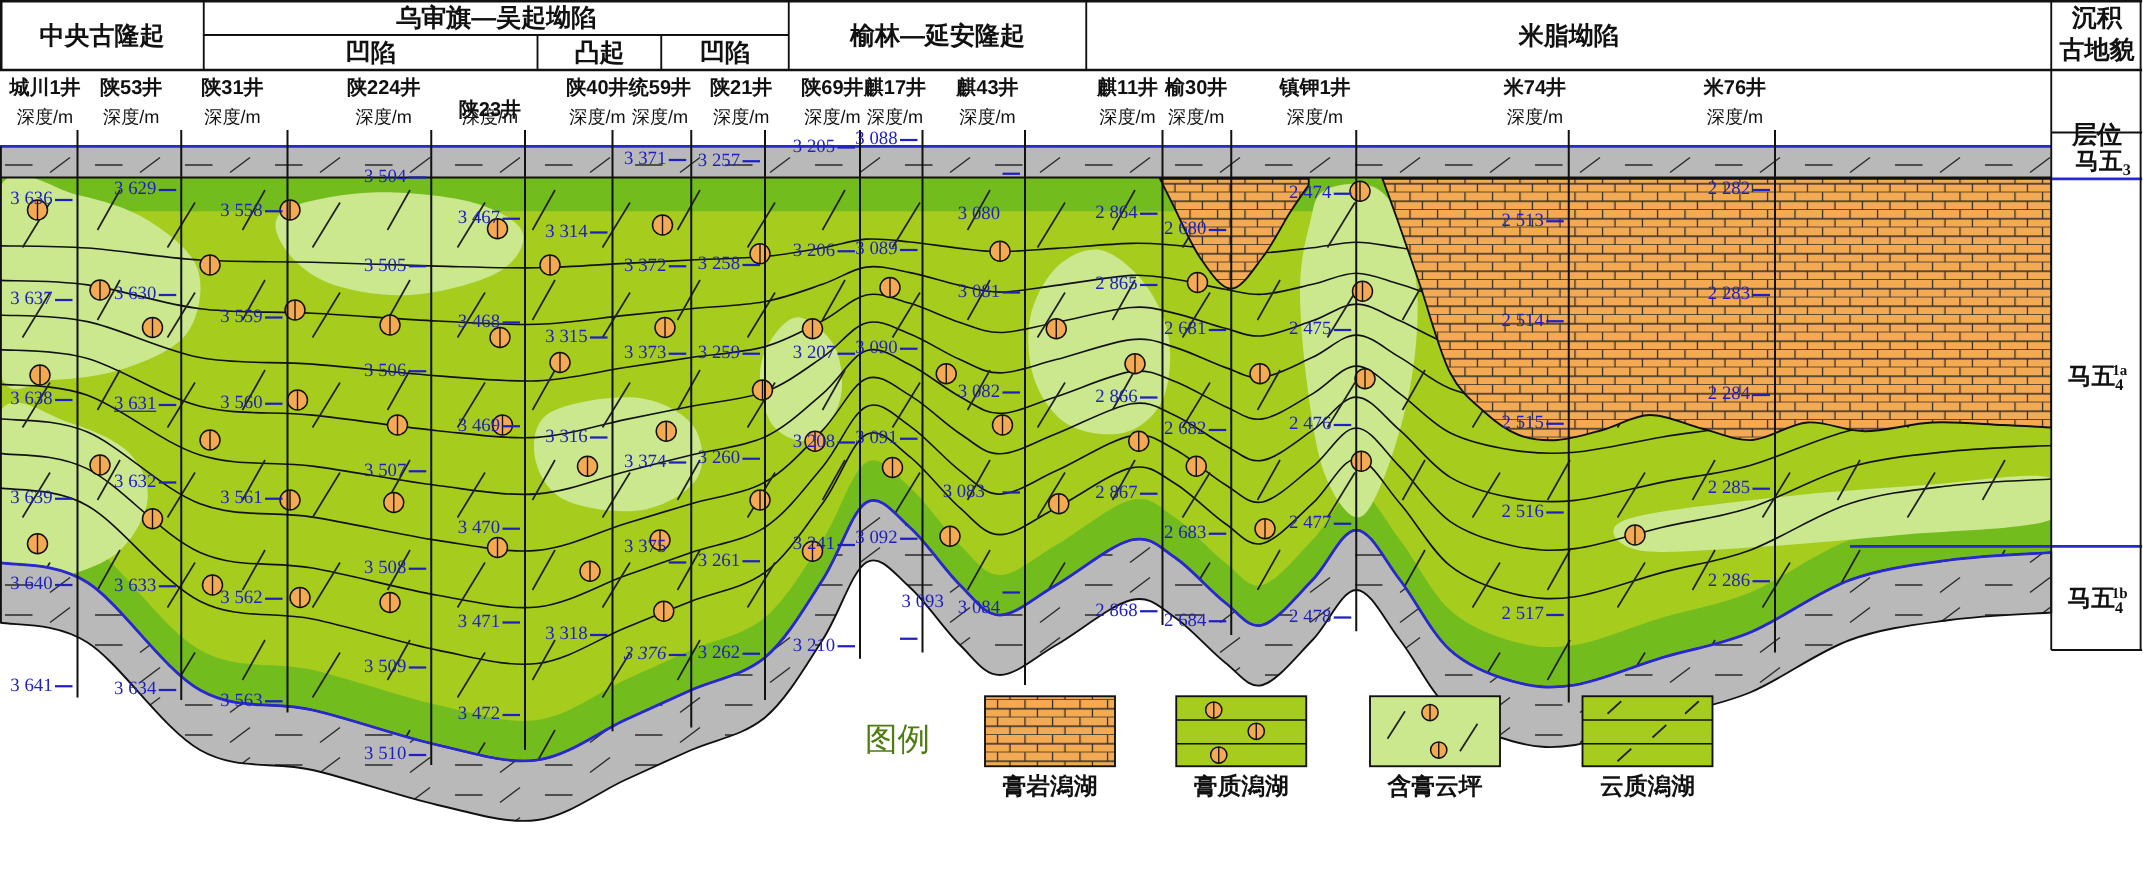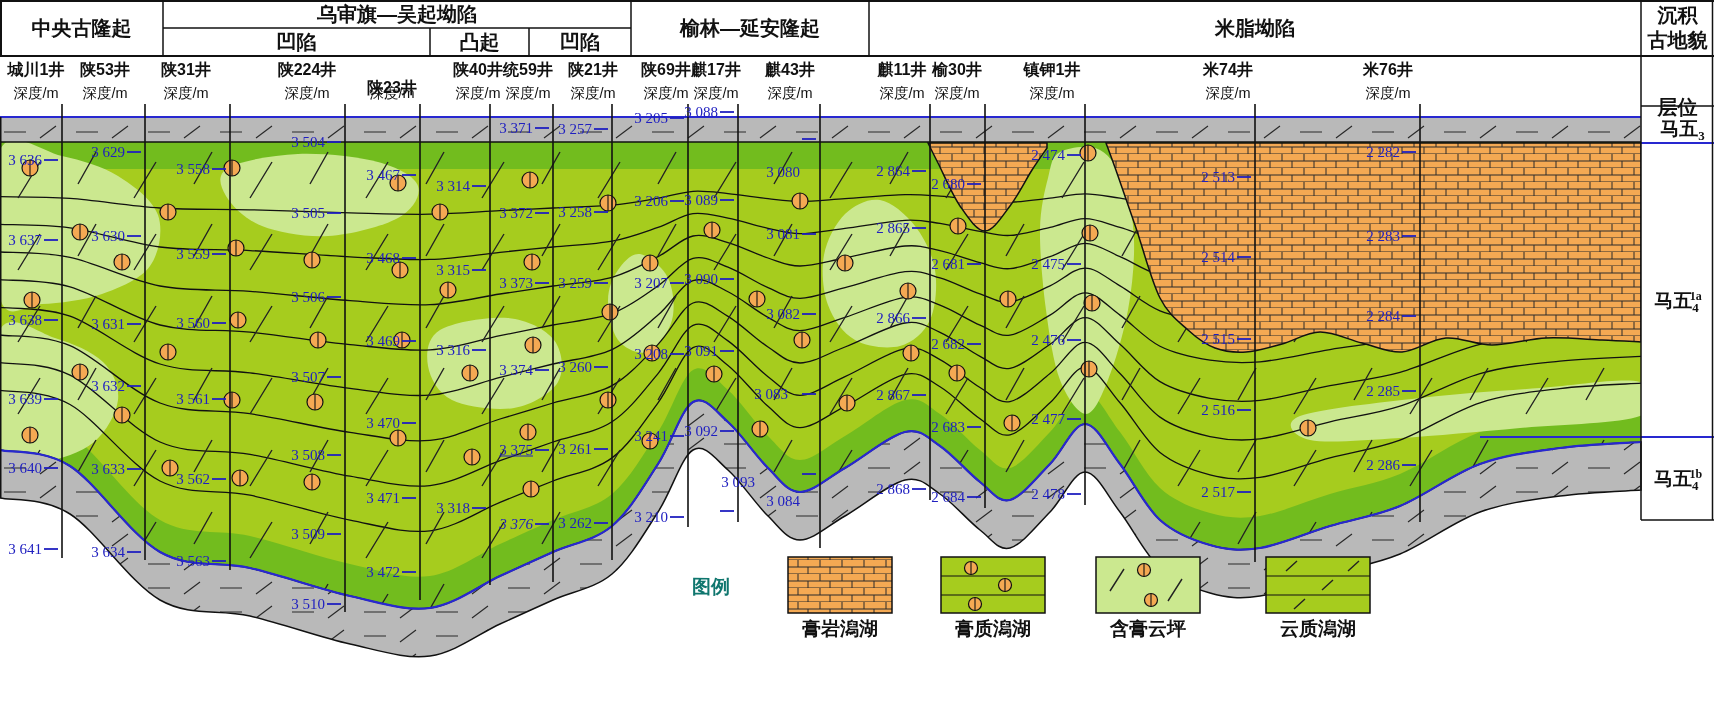--- a/index.html
+++ b/index.html
@@ -20,21 +20,21 @@
   .hlabel{position:absolute;left:1644px;width:68px;text-align:center;font-weight:bold;
         font-size:19px;color:#111;z-index:3;font-family:"Liberation Serif",serif;}
   .h0{top:116px;} .h1{top:288px;} .h2{top:466px;}
   .hsub{font-size:13px;vertical-align:-5px;}
   .hsup{font-size:12px;vertical-align:7px;margin-left:-9px;}
   .wname{position:absolute;width:90px;text-align:center;font-weight:bold;font-size:16px;
         color:#111;z-index:3;white-space:nowrap;}
   .wunit{position:absolute;width:76px;text-align:center;font-size:14.5px;color:#111;z-index:3;white-space:nowrap;}
   .dlabel{position:absolute;width:58px;text-align:right;font-size:15px;color:#2020c0;z-index:3;
         font-family:"Liberation Serif",serif;white-space:nowrap;transform:translateY(-50%);}
-  #legend-title{position:absolute;left:692px;top:574px;font-weight:bold;font-size:19px;color:#0f766e;z-index:3;}
+  #legend-title{position:absolute;left:692px;top:574px;font-weight:normal;font-size:26px;color:#4d7c0f;z-index:3;}
   .cap{position:absolute;top:616px;width:124px;text-align:center;font-weight:bold;font-size:19px;color:#111;z-index:3;}
   .cap0{left:778px;} .cap1{left:931px;} .cap2{left:1086px;} .cap3{left:1256px;}
 </style>
 </head>
 <body>
 
 <div class="page">
   <svg id="svg" width="1714" height="703" viewBox="0 0 1714 703">
       <defs>
         <pattern id="slashPat" width="116" height="72" patternUnits="userSpaceOnUse">
@@ -381,21 +381,21 @@
       <div class="dlabel" style="left: -16px; top: 160px;">3 636</div>
       <div class="dlabel" style="left: -16px; top: 240px;">3 637</div>
       <div class="dlabel" style="left: -16px; top: 320px;">3 638</div>
       <div class="dlabel" style="left: -16px; top: 399px;">3 639</div>
       <div class="dlabel" style="left: -16px; top: 468px;">3 640</div>
       <div class="dlabel" style="left: -16px; top: 549px;">3 641</div>
       <div class="wname" style="left: 60px; top: 60px;">陕53井</div>
       <div class="wunit" style="left: 67px; top: 84px;">深度/m</div>
       <div class="dlabel" style="left: 67px; top: 152px;">3 629</div>
       <div class="dlabel" style="left: 67px; top: 236px;">3 630</div>
-      <div class="dlabel" style="left: 67px; top: 324px;">3 631</div>
+      <div class="dlabel" style="left: 67px; top: 324px; text-decoration: underline;">3 631</div>
       <div class="dlabel" style="left: 67px; top: 386px;">3 632</div>
       <div class="dlabel" style="left: 67px; top: 469px;">3 633</div>
       <div class="dlabel" style="left: 67px; top: 552px;">3 634</div>
       <div class="wname" style="left: 141px; top: 60px;">陕31井</div>
       <div class="wunit" style="left: 148px; top: 84px;">深度/m</div>
       <div class="dlabel" style="left: 152px; top: 169px;">3 558</div>
       <div class="dlabel" style="left: 152px; top: 254px;">3 559</div>
       <div class="dlabel" style="left: 152px; top: 323px;">3 560</div>
       <div class="dlabel" style="left: 152px; top: 399px;">3 561</div>
       <div class="dlabel" style="left: 152px; top: 479px;">3 562</div>
@@ -422,21 +422,21 @@
       <div class="dlabel" style="left: 412px; top: 186px;">3 314</div>
       <div class="dlabel" style="left: 412px; top: 270px;">3 315</div>
       <div class="dlabel" style="left: 412px; top: 350px;">3 316</div>
       <div class="dlabel" style="left: 412px; top: 508px;">3 318</div>
       <div class="wname" style="left: 483px; top: 60px;">统59井</div>
       <div class="wunit" style="left: 490px; top: 84px;">深度/m</div>
       <div class="dlabel" style="left: 475px; top: 128px;">3 371</div>
       <div class="dlabel" style="left: 475px; top: 213px;">3 372</div>
       <div class="dlabel" style="left: 475px; top: 283px;">3 373</div>
       <div class="dlabel" style="left: 475px; top: 370px;">3 374</div>
-      <div class="dlabel" style="left: 475px; top: 450px; text-decoration: underline;">3 375</div>
+      <div class="dlabel" style="left: 475px; top: 438px;">3 375</div>
       <div class="dlabel" style="left: 475px; top: 524px; font-style: italic;">3 376</div>
       <div class="wname" style="left: 548px; top: 60px;">陕21井</div>
       <div class="wunit" style="left: 555px; top: 84px;">深度/m</div>
       <div class="dlabel" style="left: 534px; top: 129px;">3 257</div>
       <div class="dlabel" style="left: 534px; top: 212px;">3 258</div>
       <div class="dlabel" style="left: 534px; top: 283px;">3 259</div>
       <div class="dlabel" style="left: 534px; top: 367px;">3 260</div>
       <div class="dlabel" style="left: 534px; top: 449px;">3 261</div>
       <div class="dlabel" style="left: 534px; top: 523px;">3 262</div>
       <div class="wname" style="left: 621px; top: 60px;">陕69井</div>
@@ -454,21 +454,21 @@
       <div class="dlabel" style="left: 660px; top: 279px;">3 090</div>
       <div class="dlabel" style="left: 660px; top: 351px;">3 091</div>
       <div class="dlabel" style="left: 660px; top: 431px;">3 092</div>
       <div class="dlabel" style="left: 660px; top: 482px; margin-left: 37px;">3 093</div>
       <div class="wname" style="left: 745px; top: 60px;">麒43井</div>
       <div class="wunit" style="left: 752px; top: 84px;">深度/m</div>
       <div class="dlabel" style="left: 742px; top: 132px; margin-top: 40px;">3 080</div>
       <div class="dlabel" style="left: 742px; top: 234px;">3 081</div>
       <div class="dlabel" style="left: 742px; top: 314px;">3 082</div>
       <div class="dlabel" style="left: 742px; top: 394px; text-align: center;">3 083</div>
-      <div class="dlabel" style="left: 742px; top: 501px;">3 084</div>
+      <div class="dlabel" style="left: 742px; top: 487px;">3 084</div>
       <div class="wname" style="left: 857px; top: 60px;">麒11井</div>
       <div class="wunit" style="left: 864px; top: 84px;">深度/m</div>
       <div class="dlabel" style="left: 852px; top: 171px;">2 864</div>
       <div class="dlabel" style="left: 852px; top: 228px;">2 865</div>
       <div class="dlabel" style="left: 852px; top: 318px;">2 866</div>
       <div class="dlabel" style="left: 852px; top: 395px;">2 867</div>
       <div class="dlabel" style="left: 852px; top: 489px;">2 868</div>
       <div class="wname" style="left: 912px; top: 60px;">榆30井</div>
       <div class="wunit" style="left: 919px; top: 84px;">深度/m</div>
       <div class="dlabel" style="left: 907px; top: 184px;">2 680</div>

